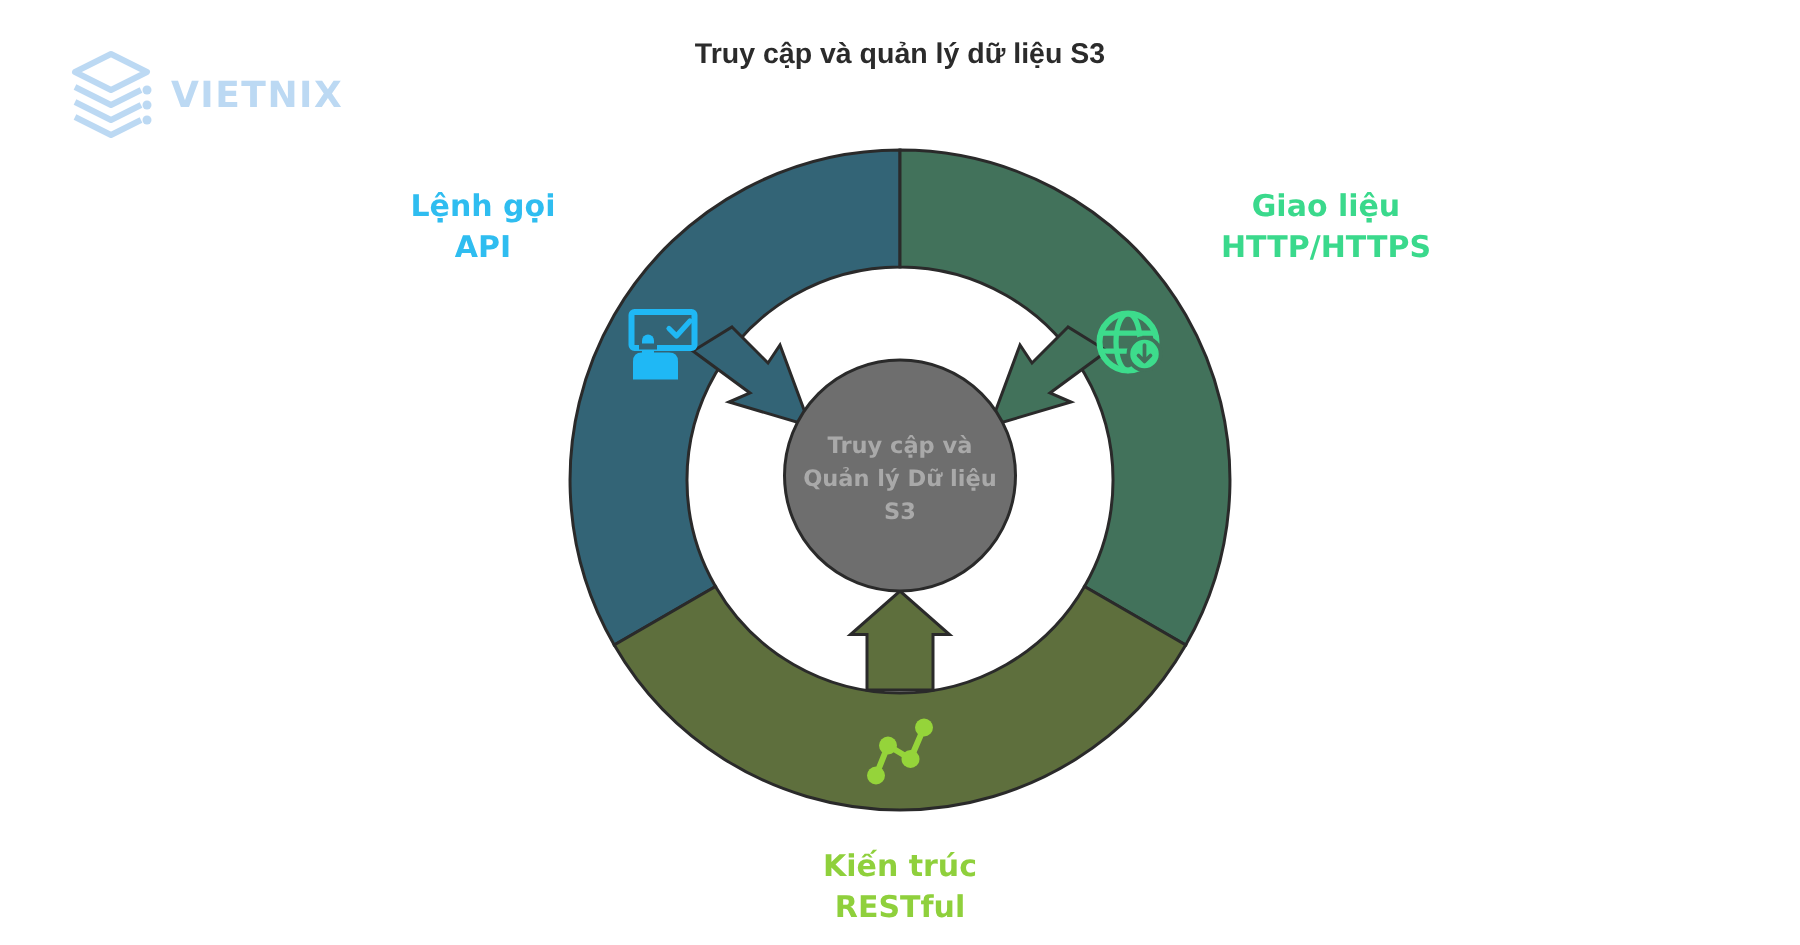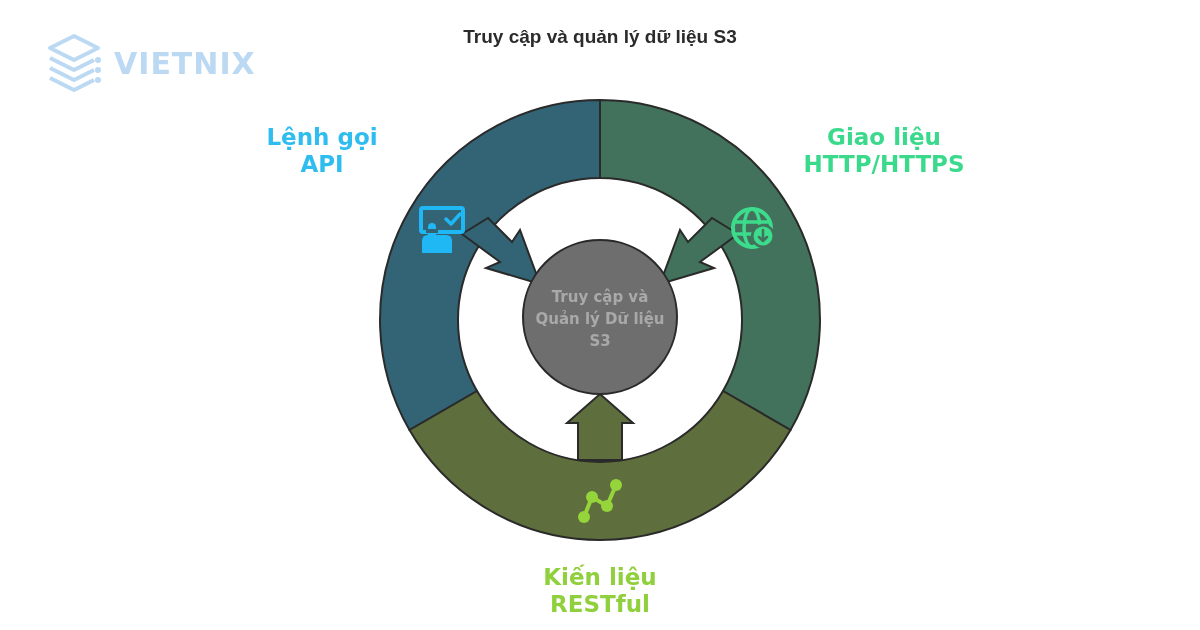--- a/index.html
+++ b/index.html
@@ -7,32 +7,32 @@
     width: 1200px; height: 630px; background: #ffffff;
     position: relative; overflow: hidden;
     font-family: "DejaVu Sans", sans-serif;
   }
   .logo {
     position: absolute; left: 44px; top: 32px;
     display: flex; align-items: center; gap: 10px;
   }
   .logo-text {
     font-family: "DejaVu Sans", sans-serif; font-weight: bold;
-    font-size: 30px; letter-spacing: 1px; color: #bcd9f3;
+    font-size: 24px; letter-spacing: 1px; color: #bcd9f3;
   }
   .title {
     position: absolute; top: 26px; left: 0; width: 1200px; text-align: center;
     font-family: "Liberation Sans", sans-serif; font-weight: bold;
     font-size: 19px; color: #2b2b2b;
   }
   .diagram { position: absolute; left: 0; top: 0; }
   .label {
     position: absolute; text-align: center;
     font-family: "DejaVu Sans", sans-serif; font-weight: bold;
-    font-size: 23px; line-height: 27px;
+    font-size: 20px; line-height: 27px;
   }
   .label-api { left: 252px; top: 124px; width: 140px; }
   .label-http { left: 798px; top: 124px; width: 172px; }
   .label-rest { left: 508px; top: 564px; width: 184px; }
   .center-text {
     position: absolute; left: 528px; top: 286px; width: 144px; text-align: center;
     font-family: "DejaVu Sans", sans-serif; font-weight: bold;
     font-size: 15px; line-height: 22px;
   }
 </style>
@@ -98,13 +98,13 @@
     <circle cx="592" cy="497" r="6" fill="#95d43a"></circle>
     <circle cx="607" cy="506" r="6" fill="#95d43a"></circle>
     <circle cx="616" cy="485" r="6" fill="#95d43a"></circle>
   </g>
 </svg>
 
 <div class="center-text" style="color:#a9a9a9">Truy cập và Quản lý Dữ liệu S3</div>
 
 <div class="label label-api" style="color:#2fbdf0">Lệnh gọi API</div>
 <div class="label label-http" style="color:#3ad98c">Giao liệu HTTP/HTTPS</div>
-<div class="label label-rest" style="color:#8fd03c">Kiến liệu RESTful</div>
+<div class="label label-rest" style="color:#8fd03c">Kiến trúc RESTful</div>
 
 </body></html>

